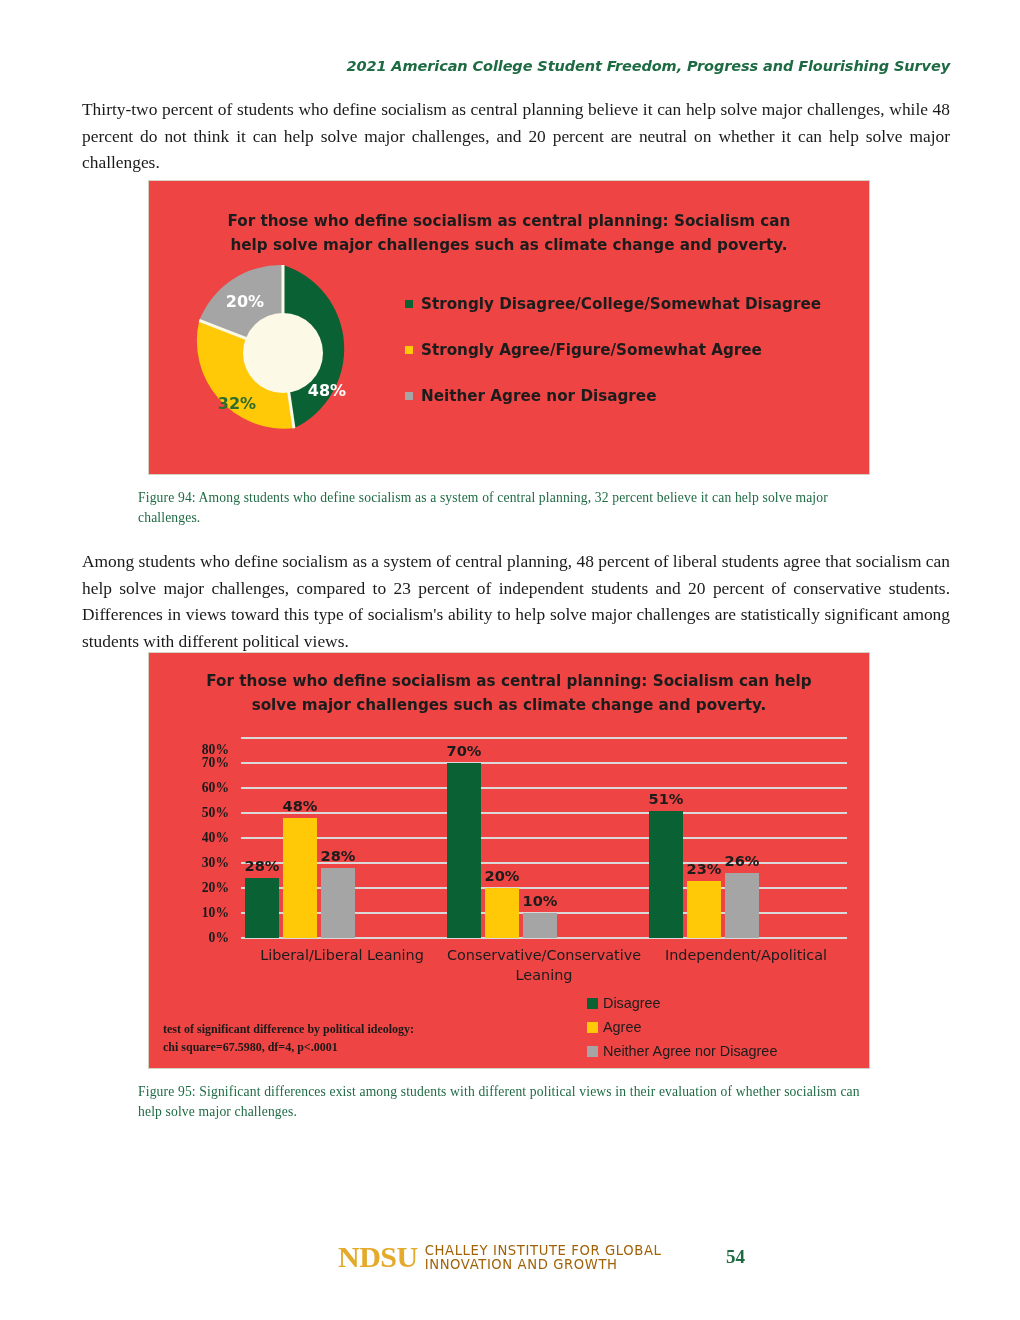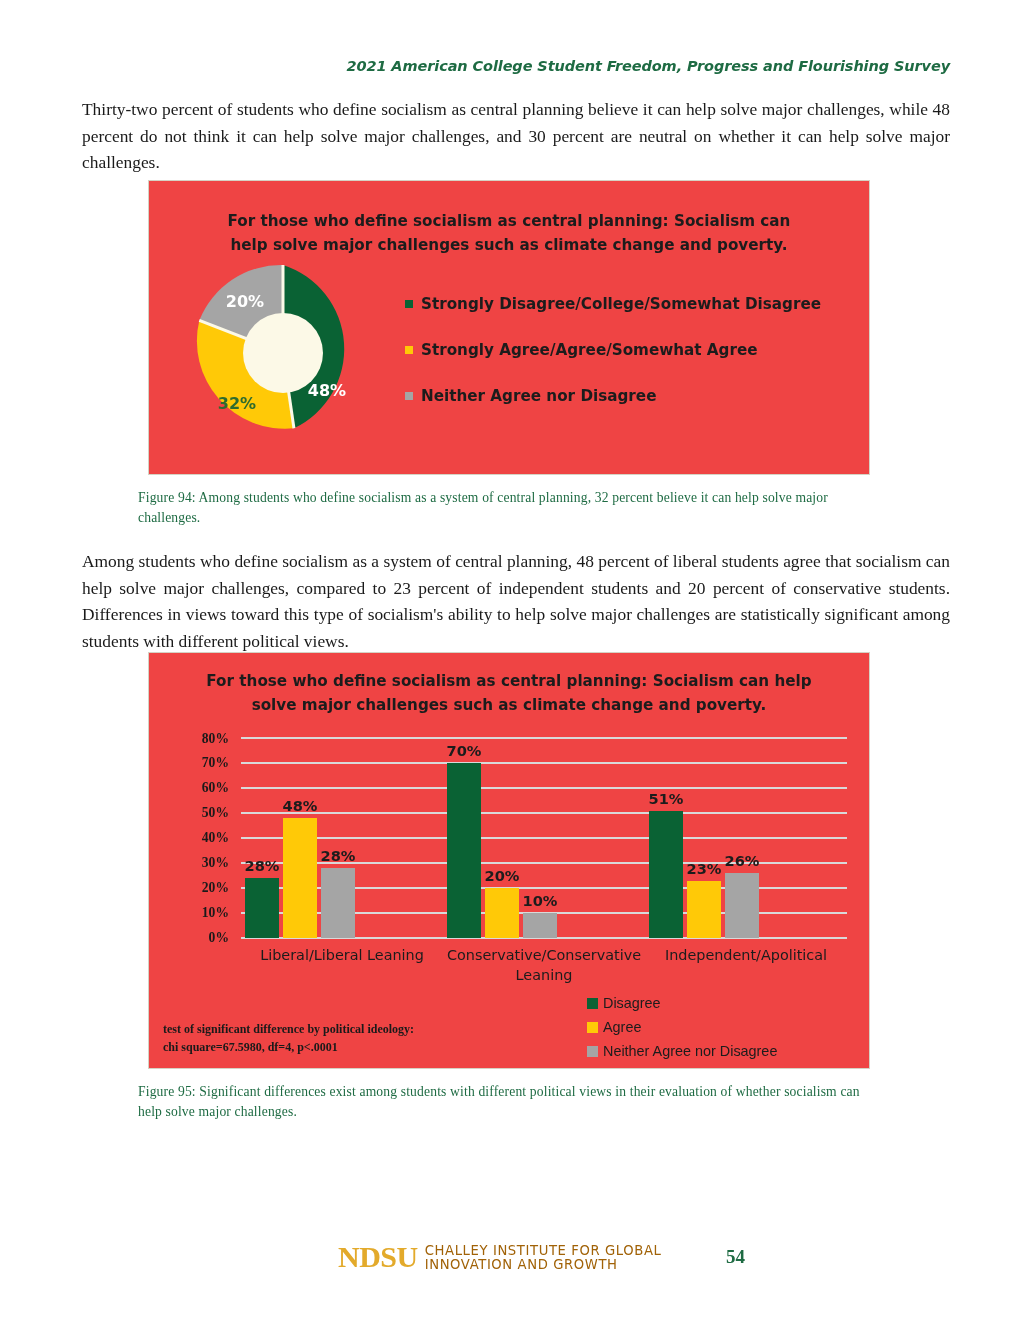--- a/index.html
+++ b/index.html
@@ -297,21 +297,21 @@
     font-weight: bold;
     font-size: 19px;
     color: #1e6b43;
   }
 </style>
 </head>
 <body>
 
 <div class="page-header">2021 American College Student Freedom, Progress and Flourishing Survey</div>
 
-<div class="body-par" id="par-1">Thirty-two percent of students who define socialism as central planning believe it can help solve major challenges, while 48 percent do not think it can help solve major challenges, and 30 percent are neutral on whether it can help solve major challenges.</div>
+<div class="body-par" id="par-1">Thirty-two percent of students who define socialism as central planning believe it can help solve major challenges, while 48 percent do not think it can help solve major challenges, and 20 percent are neutral on whether it can help solve major challenges.</div>
 
 <div class="chart-panel" id="panel-donut">
 
   <div class="chart-title">For those who define socialism as central planning: Socialism can help solve major challenges such as climate change and poverty.</div>
 
   <div class="donut-wrap">
     <svg class="donut-svg" width="188" height="188" viewBox="0 0 188 188">
 
       <path id="slice-0" d="M 94 94 L 94 6 A 88 88 0 0 1 104.95 169.32 Z" fill="#0a6234"></path>
 
@@ -331,21 +331,21 @@
     </svg>
   </div>
 
   <div class="donut-legend">
     <div class="dl-row">
       <span class="dl-swatch" style="background:#0a6234"></span>
       <span class="dl-text">Strongly Disagree/College/Somewhat Disagree</span>
     </div>
     <div class="dl-row">
       <span class="dl-swatch" style="background:#ffc907"></span>
-      <span class="dl-text">Strongly Agree/Agree/Somewhat Agree</span>
+      <span class="dl-text">Strongly Agree/Figure/Somewhat Agree</span>
     </div>
     <div class="dl-row">
       <span class="dl-swatch" style="background:#a5a5a5"></span>
       <span class="dl-text">Neither Agree nor Disagree</span>
     </div>
   </div>
 </div>
 
 <div class="figure-caption" id="cap-94">Figure 94: Among students who define socialism as a system of central planning, 32 percent believe it can help solve major challenges.</div>
 
@@ -358,21 +358,21 @@
   <div class="plot">
     <div class="y-axis" id="y-axis">
         <div class="y-tick" style="top: 200px;">0%</div>
         <div class="y-tick" style="top: 175px;">10%</div>
         <div class="y-tick" style="top: 150px;">20%</div>
         <div class="y-tick" style="top: 125px;">30%</div>
         <div class="y-tick" style="top: 100px;">40%</div>
         <div class="y-tick" style="top: 75px;">50%</div>
         <div class="y-tick" style="top: 50px;">60%</div>
         <div class="y-tick" style="top: 25px;">70%</div>
-        <div class="y-tick" style="top: 1px; text-align: right;">80%</div>
+        <div class="y-tick" style="top: 12px; text-align: right;">80%</div>
       </div>
     <div class="grid-area">
       <div id="gridlines">
           <div class="gridline" style="top: 199px;"></div>
           <div class="gridline" style="top: 174px;"></div>
           <div class="gridline" style="top: 149px;"></div>
           <div class="gridline" style="top: 124px;"></div>
           <div class="gridline" style="top: 99px;"></div>
           <div class="gridline" style="top: 74px;"></div>
           <div class="gridline" style="top: 49px;"></div>

